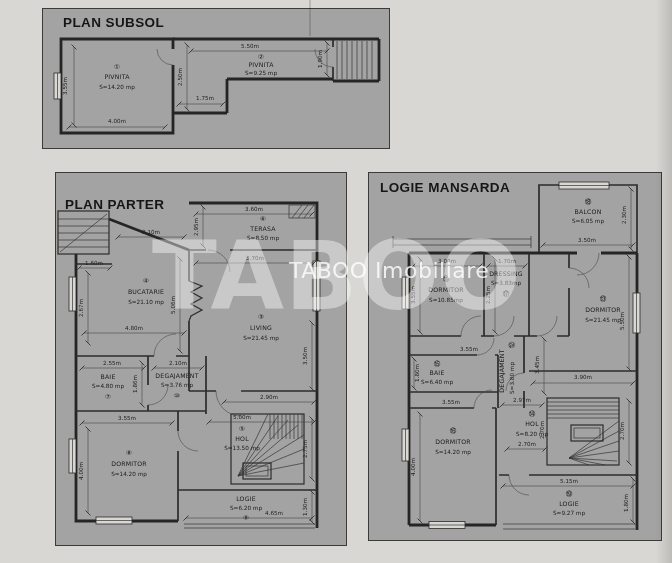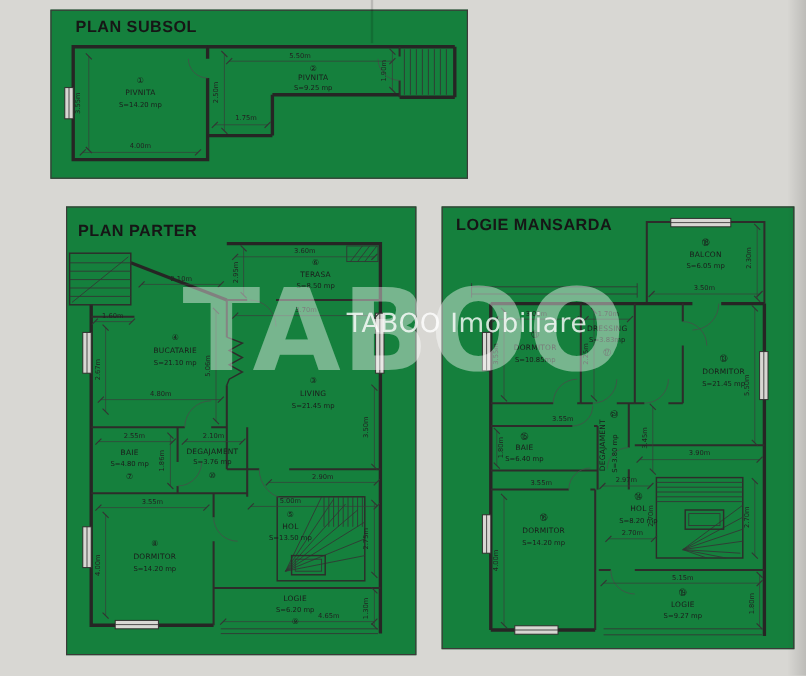--- a/index.html
+++ b/index.html
@@ -1,25 +1,25 @@
 <!DOCTYPE html>
 <html><head>
 <meta charset="utf-8">
 <style>
   html,body{margin:0;padding:0;}
   body{width:672px;height:563px;position:relative;overflow:hidden;
        background:#d8d7d3;font-family:"Liberation Sans",sans-serif;}
-  .plan-box{position:absolute;border:1.5px solid #3b3a38;background:#15803d;}
+  .plan-box{position:absolute;border:1.5px solid #3b3a38;background:#a3a3a3;}
   #box-subsol{left:42px;top:8px;width:346px;height:139px;}
   #box-parter{left:55px;top:172px;width:290px;height:372px;}
   #box-mansarda{left:368px;top:172px;width:292px;height:367px;}
   .plan-title{position:absolute;font-weight:bold;font-size:13.5px;color:#161616;
               letter-spacing:.4px;z-index:2;}
   #box-subsol .plan-title{left:20px;top:6px;}
-  #box-parter .plan-title{left:9px;top:12px;}
+  #box-parter .plan-title{left:9px;top:24px;}
   #box-mansarda .plan-title{left:11px;top:7px;}
   svg.drawing{position:absolute;left:0;top:0;z-index:1;}
   svg text{fill:#1b1b1b;font-family:"DejaVu Sans",sans-serif;text-anchor:middle;}
   svg .dim{font-size:5.6px;fill:#222;}
   svg .num{font-size:6.6px;}
   svg .nm{font-size:6.2px;letter-spacing:.2px;}
   svg .ar{font-size:5.7px;}
   .ext{stroke:#262524;stroke-width:2.8;fill:none;}
   .int{stroke:#2d2c2a;stroke-width:1.7;fill:none;}
   .med{stroke:#2d2c2a;stroke-width:1.2;fill:none;}

